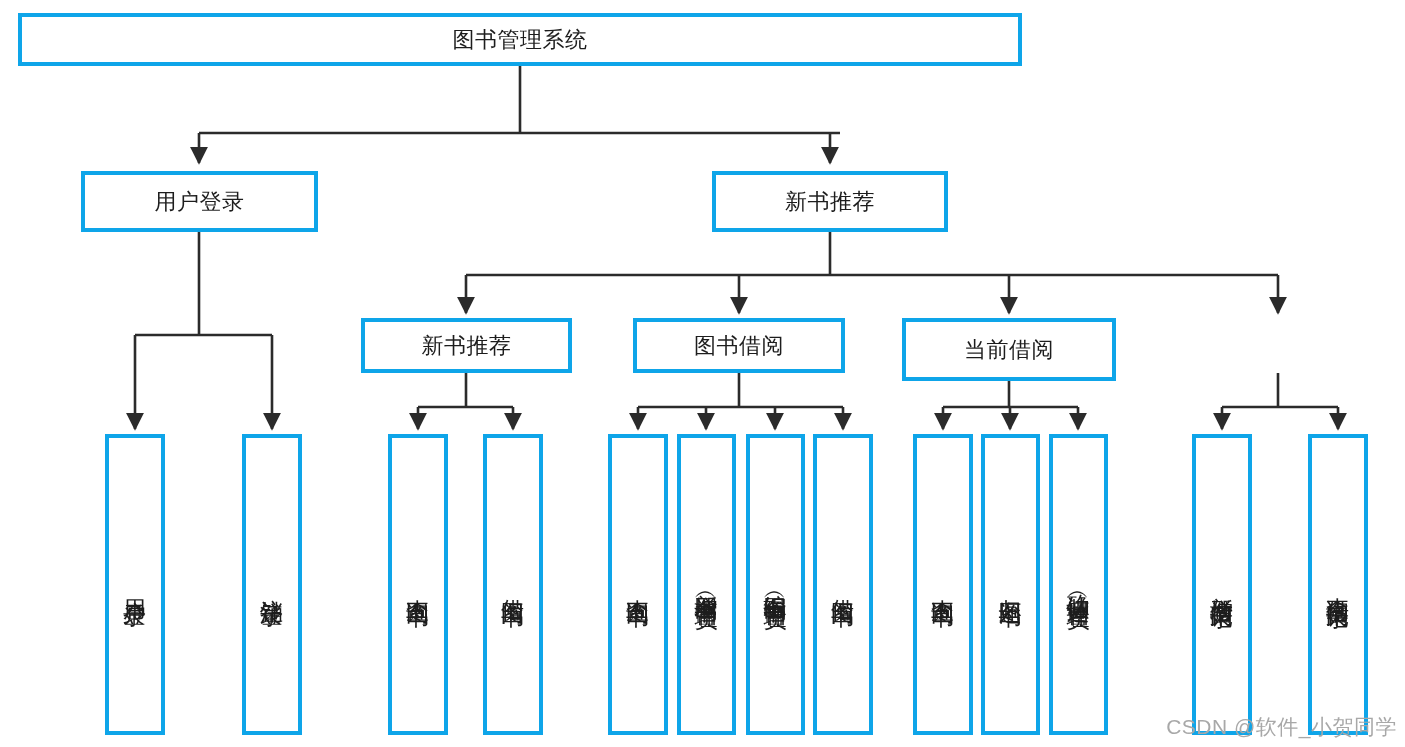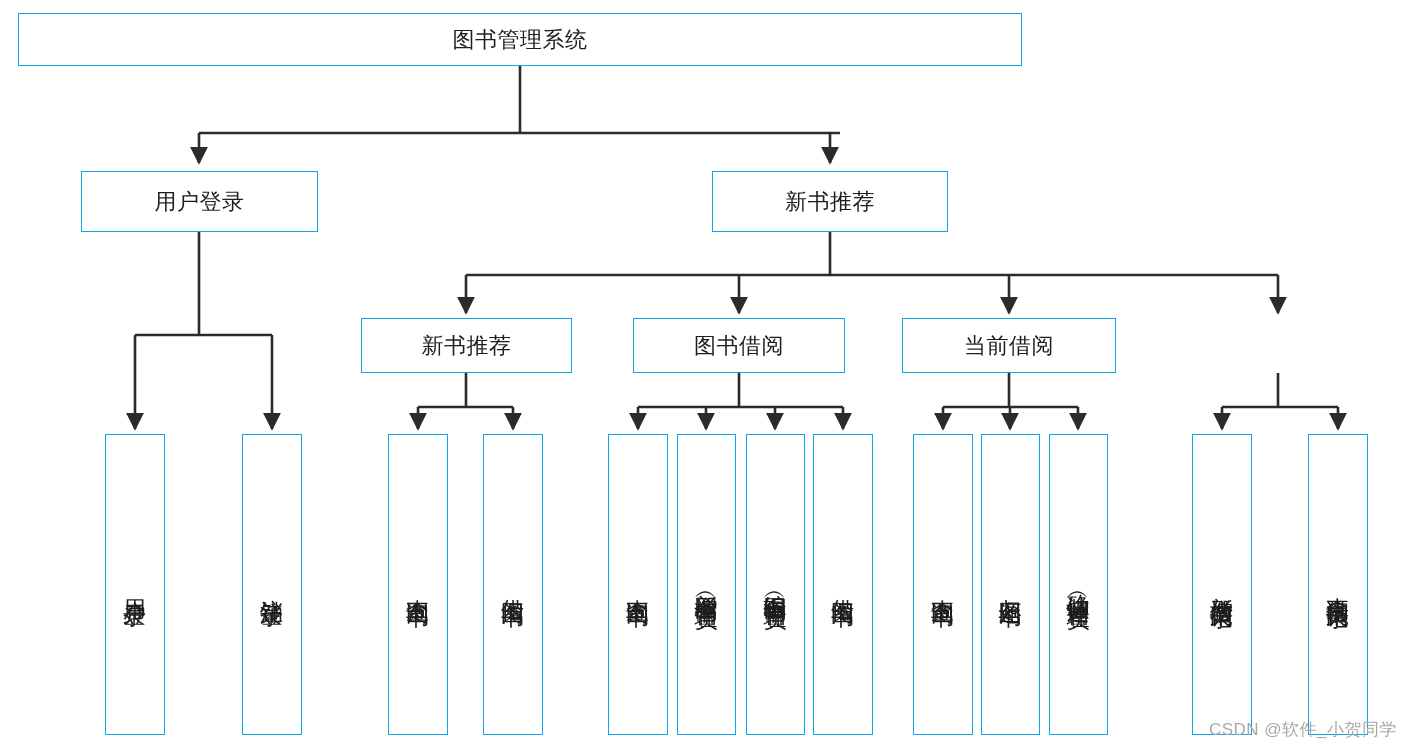--- a/index.html
+++ b/index.html
@@ -21,21 +21,21 @@
   #diagram-svg {
     position: absolute;
     left: 0;
     top: 0;
     width: 1405px;
     height: 747px;
   }
   .node {
     position: absolute;
     box-sizing: border-box;
-    border: 1px solid #0ea5e9;
+    border: 4px solid #0ea5e9;
     background: #ffffff;
     display: flex;
     align-items: center;
     justify-content: center;
     overflow: hidden;
   }
   .node-label {
     color: #1d1d1d;
     text-align: center;
     line-height: 1.18;
@@ -56,21 +56,21 @@
     text-orientation: upright;
     font-size: 23px;
     line-height: 1.05;
     letter-spacing: 2px;
     white-space: nowrap;
   }
   #watermark {
     position: absolute;
     right: 8px;
     bottom: 6px;
-    font-size: 17px;
+    font-size: 21px;
     color: #a8a8a8;
     white-space: nowrap;
     letter-spacing: 0.5px;
     pointer-events: none;
   }
 </style>
 </head>
 <body>
 
 <div id="diagram-root">
@@ -135,21 +135,21 @@
   <div class="node horiz" style="left:712px; top:171px; width:236px; height:61px;">
     <span class="node-label">新书推荐</span>
   </div>
 
   <div class="node horiz" style="left:361px; top:318px; width:211px; height:55px;">
     <span class="node-label">新书推荐</span>
   </div>
   <div class="node horiz" style="left:633px; top:318px; width:212px; height:55px;">
     <span class="node-label">图书借阅</span>
   </div>
-  <div class="node horiz" style="left:902px; top:318px; width:214px; height:55px;">
+  <div class="node horiz" style="left:902px; top:318px; width:214px; height:63px;">
     <span class="node-label">当前借阅</span>
   </div>
 
   <div class="node vert" style="left:105px; top:434px; width:60px; height:301px;">
     <span class="node-label">用户登录</span>
   </div>
   <div class="node vert" style="left:242px; top:434px; width:60px; height:301px;">
     <span class="node-label">注销登录</span>
   </div>
 

